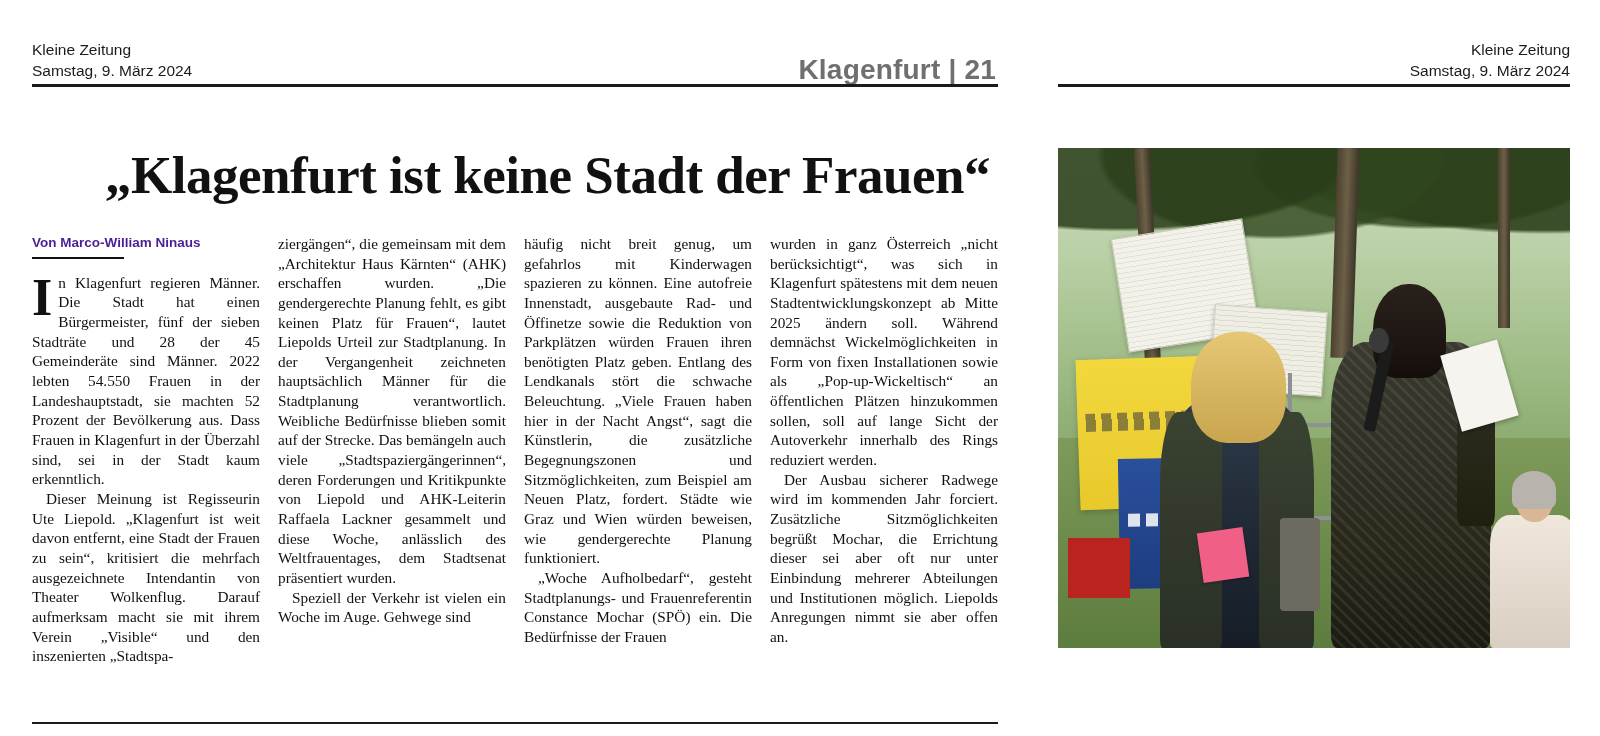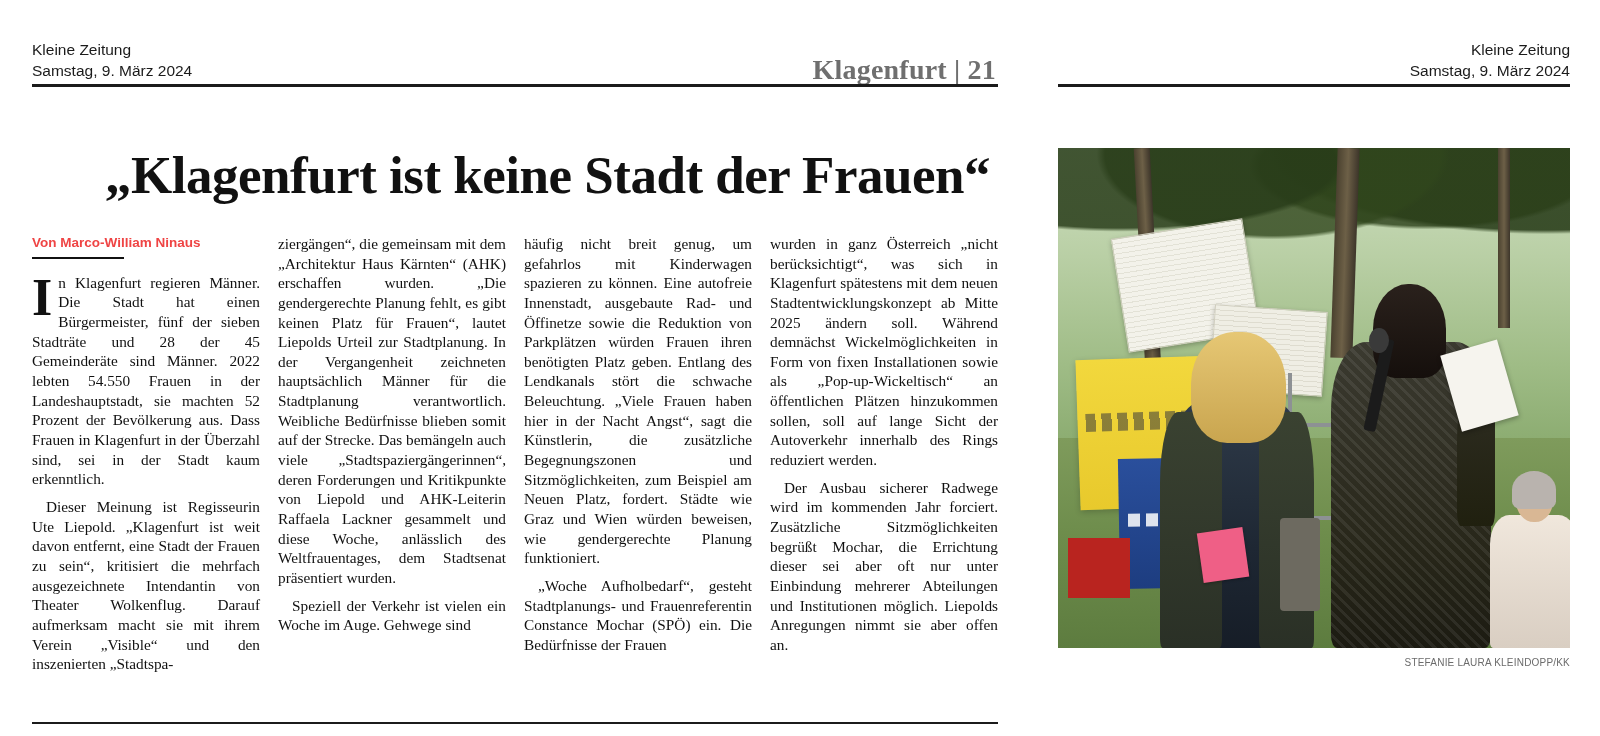--- a/index.html
+++ b/index.html
@@ -35,21 +35,21 @@
     padding-top: 40px;
   }
   .masthead-left {
     font-family: "Liberation Sans", sans-serif;
     font-size: 15.5px;
     line-height: 1.35;
     color: #1b1b1b;
   }
   .masthead-left div { white-space: nowrap; }
   .masthead-right {
-    font-family: Liberation Serif, serif;
+    font-family: Liberation Sans, sans-serif;
     font-size: 28px;
     font-weight: bold;
     color: #6f6f6f;
     letter-spacing: 0.2px;
     padding-right: 2px;
     position: relative;
     top: 14px;
   }
   .masthead-right .pagenum { color: #6f6f6f; }
 
@@ -93,27 +93,27 @@
   .col {
     width: 232px;
     font-size: 15.3px;
     line-height: 1.285;
     text-align: justify;
     text-justify: inter-word;
     hyphens: auto;
     color: #101010;
   }
   .col p { margin: 0; }
-  .col p + p { text-indent: 14px; margin-top: 8px; }
+  .col p + p { text-indent: 14px; }
 
   .byline {
     font-family: "Liberation Sans", sans-serif;
     font-weight: bold;
     font-size: 13.5px;
-    color: #ef4444;
+    color: #4c1d95;
     text-align: left;
     margin: 0 0 6px 0;
   }
   .byline-rule {
     width: 92px;
     height: 1.5px;
     background: #111;
     margin: 0 0 14px 0;
   }
 
@@ -425,17 +425,16 @@
 
         <div class="person p3">
           <div class="body"></div>
           <div class="head"></div>
           <div class="hair"></div>
         </div>
       </div>
     </div>
 
     <div class="caption">
-      <div class="credit">STEFANIE LAURA KLEINDOPP/KK</div>
     </div>
   </div>
 
 </div>
 
 </body></html>

